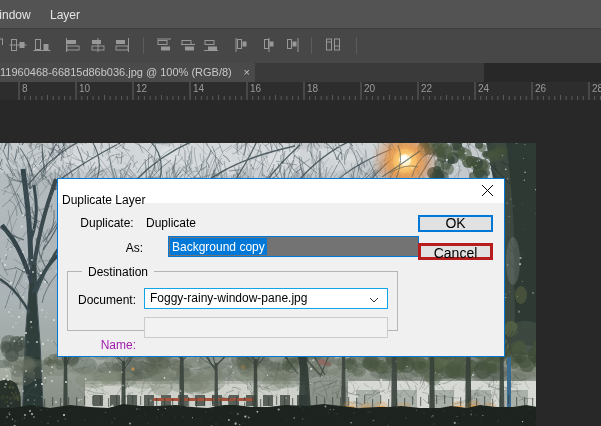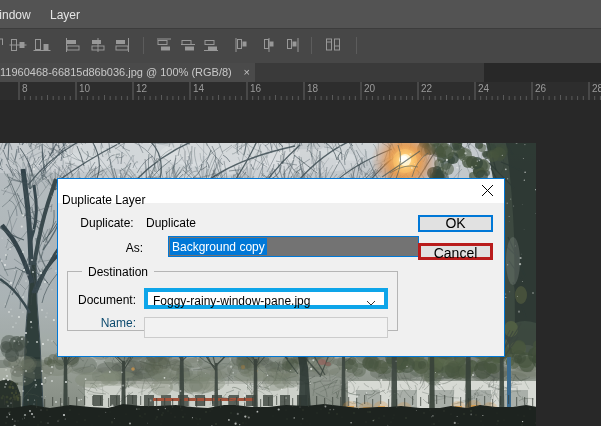--- a/index.html
+++ b/index.html
@@ -25,21 +25,21 @@
 .lbl { position:absolute; white-space:nowrap; }
 .r { text-align:right; }
 .inp { position:absolute; background:#737373; border:1px solid #0078d7; height:21px;margin-left:20px; }
 .sel { position:absolute; left:1px; top:1px; bottom:1px; background:#0078d7; color:#fff;
   line-height:17px; padding:1px 2px 0 2px; font-size:12px; }
 .btn { position:absolute; background:#e1e1e1; text-align:center; font-size:14px; }
 .btn.ok { border:2px solid #0078d7; line-height:13px; }
 .btn.cancel { border:3px solid #b91c1c; line-height:15px; }
 .grp { position:absolute; border:1px solid #b5b5b5; }
 .grp .cap { position:absolute; left:14px; top:-7px; background:#f0f0f0; padding:0 6px; }
-.combo { position:absolute; background:#fff; border:4px solid #0ea5e9; height:21px;
+.combo { position:absolute; background:#fff; border:1px solid #0ea5e9; height:21px;
   font-size:12px; line-height:19px; padding-left:5px; }
 .combo .chev { position:absolute; right:8px; top:4px; }
 .dis { position:absolute; background:#f2f2f2; border:1px solid #cccccc; height:21px; }
 </style></head>
 <body>
 <div class="canvas">
     <div class="photo"><svg width="536" height="283" viewBox="0 0 536 283">
         <defs>
 <linearGradient id="fog" x1="0" y1="0" x2="0" y2="1">
 <stop offset="0" stop-color="#c6cbce"></stop>
@@ -2611,16 +2611,16 @@
     <div class="btn ok" style="left:360px; top:12px; width:75px; height:17px;">OK</div>
     <div class="btn cancel" style="left:360px; top:40px; width:75px; height:17px;">Cancel</div>
     <div class="grp" style="left:9px; top:68px; width:331px; height:60px;">
       <div class="cap">Destination</div>
       <div class="lbl r" style="left:2px; top:21px; width:66px;">Document:</div>
       <div class="combo" style="left:76px; top:16px; width:244px;">Foggy-rainy-window-pane.jpg
         <svg class="chev" width="10" height="14" viewBox="0 0 10 14">
             <path d="M1 5 L5 9 L9 5" stroke="#333" fill="none"></path>
           </svg>
       </div>
-      <div class="lbl r" style="left:2px; top:44px; width:66px; color:#0c4a6e;">Name:</div>
+      <div class="lbl r" style="left:2px; top:66px; width:66px; color:#a21caf;">Name:</div>
       <div class="dis" style="left:76px; top:45px; width:244px;"></div>
     </div>
   </div>
 </div>
 </body></html>

